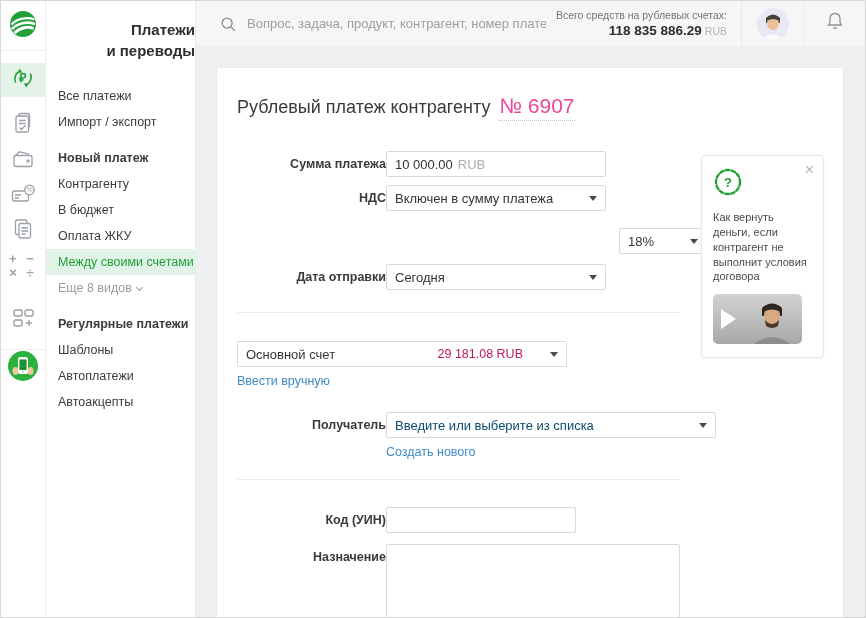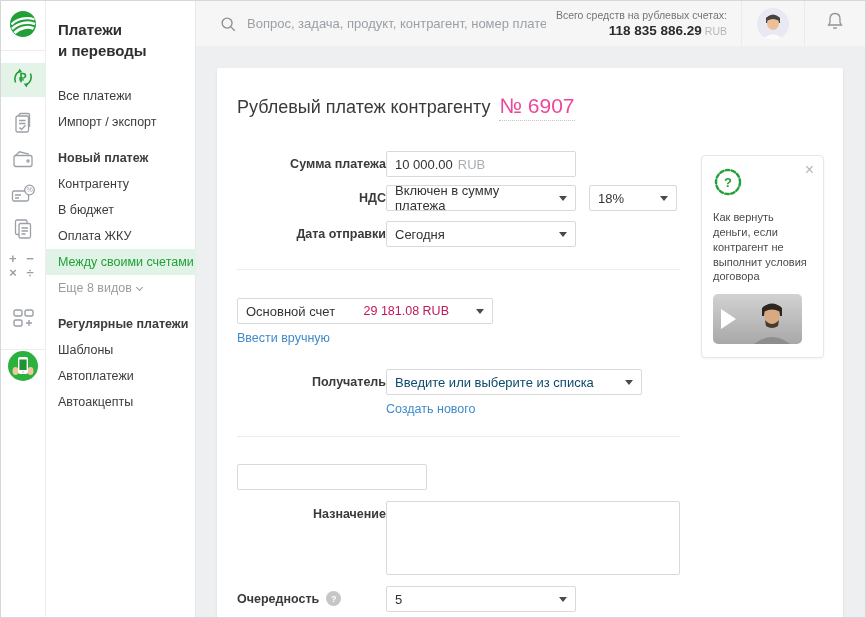--- a/index.html
+++ b/index.html
@@ -17,21 +17,21 @@
         justify-content:center; cursor:pointer; }
   .ri.active { background:#e3f3e7; }
   .mt12 { margin-top:12px; } .mt1 { margin-top:1px; } .mt20 { margin-top:20px; }
   .calc { font-size:13px; color:#9aa0a6; line-height:1.05; text-align:center;
           letter-spacing:3px; font-weight:bold; }
 
   
   .sidebar { width:150px; flex:none; background:#fff; border-right:1px solid #e9e9e9;
              padding:18px 0 0 12px; }
   .sb-title { font-size:15px; font-weight:bold; color:#2f2f2f; line-height:1.4;
-              white-space:pre-line; margin-bottom:22px; }
+              white-space:pre-line; margin-bottom:22px;text-align:right; }
   .nav-item { font-size:12.5px; color:#3c3c3c; padding:6px 0; cursor:pointer;
               white-space:nowrap; }
   .nav-item.section { font-weight:bold; margin-top:10px; }
   .nav-item.active { background:#e0f3e6; color:#21a038; margin-left:-12px;
                      padding-left:12px; width:150px; }
   .nav-item.muted { color:#9b9b9b; }
   .chev { display:inline-block; width:5px; height:5px; border-right:1.4px solid #9b9b9b;
           border-bottom:1.4px solid #9b9b9b; transform:rotate(45deg);
           margin-left:5px; vertical-align:2px; }
 
@@ -64,21 +64,21 @@
   .form { margin-top:30px; }
   .row { display:flex; margin-bottom:8px; }
   .lbl { width:149px; flex:none; padding-top:6px; font-size:12.5px; font-weight:bold;
          color:#3a3a3a;text-align:right; }
   .lblf { display:flex; align-items:flex-start; gap:7px; }
   .fld-col { display:flex; flex-direction:column; }
   .fld-row { display:flex; gap:13px; }
   .box { height:26px; border:1px solid #d7d9db; border-radius:2px; background:#fff;
          display:flex; align-items:center; padding:0 8px; font-size:13px; color:#333;
          cursor:pointer; }
-  .w190 { width:190px; } .w294 { width:256px; } .w88 { width:88px; }
+  .w190 { width:220px; } .w294 { width:330px; } .w88 { width:88px;margin-top:43px; }
   .grow { flex:1; }
   .arrow { width:0; height:0; border-left:4px solid transparent;
            border-right:4px solid transparent; border-top:5px solid #4a4a4a;
            margin-left:8px; flex:none; }
   .cur { color:#a9adb2; margin-left:5px; }
   .bal { color:#be185d; font-size:12.5px; margin-right:19px; }
   .ph { color:#0c4a6e; }
   .link { color:#3f8ac9; font-size:12.5px; margin-top:7px; cursor:pointer;
           width:fit-content; }
   .hr1 { height:1px; background:#ececec; width:443px; margin:22px 0 28px; }
@@ -316,20 +316,21 @@
                 <span class="grow ph">Введите или выберите из списка</span>
                 <span class="arrow"></span>
               </div>
               <span class="link">Создать нового</span>
             </div>
           </div>
 
           <div class="hr2"></div>
 
           <div class="row mb11">
+            <div class="lbl">Код (УИН)</div>
             <input class="in190" type="text" value="" style="">
           </div>
 
           <div class="row mb11">
             <div class="lbl">Назначение</div>
             <textarea class="ta" style=""></textarea>
           </div>
 
           <div class="row mb0">
             <div class="lbl lblf" style="padding-top:6px;">

